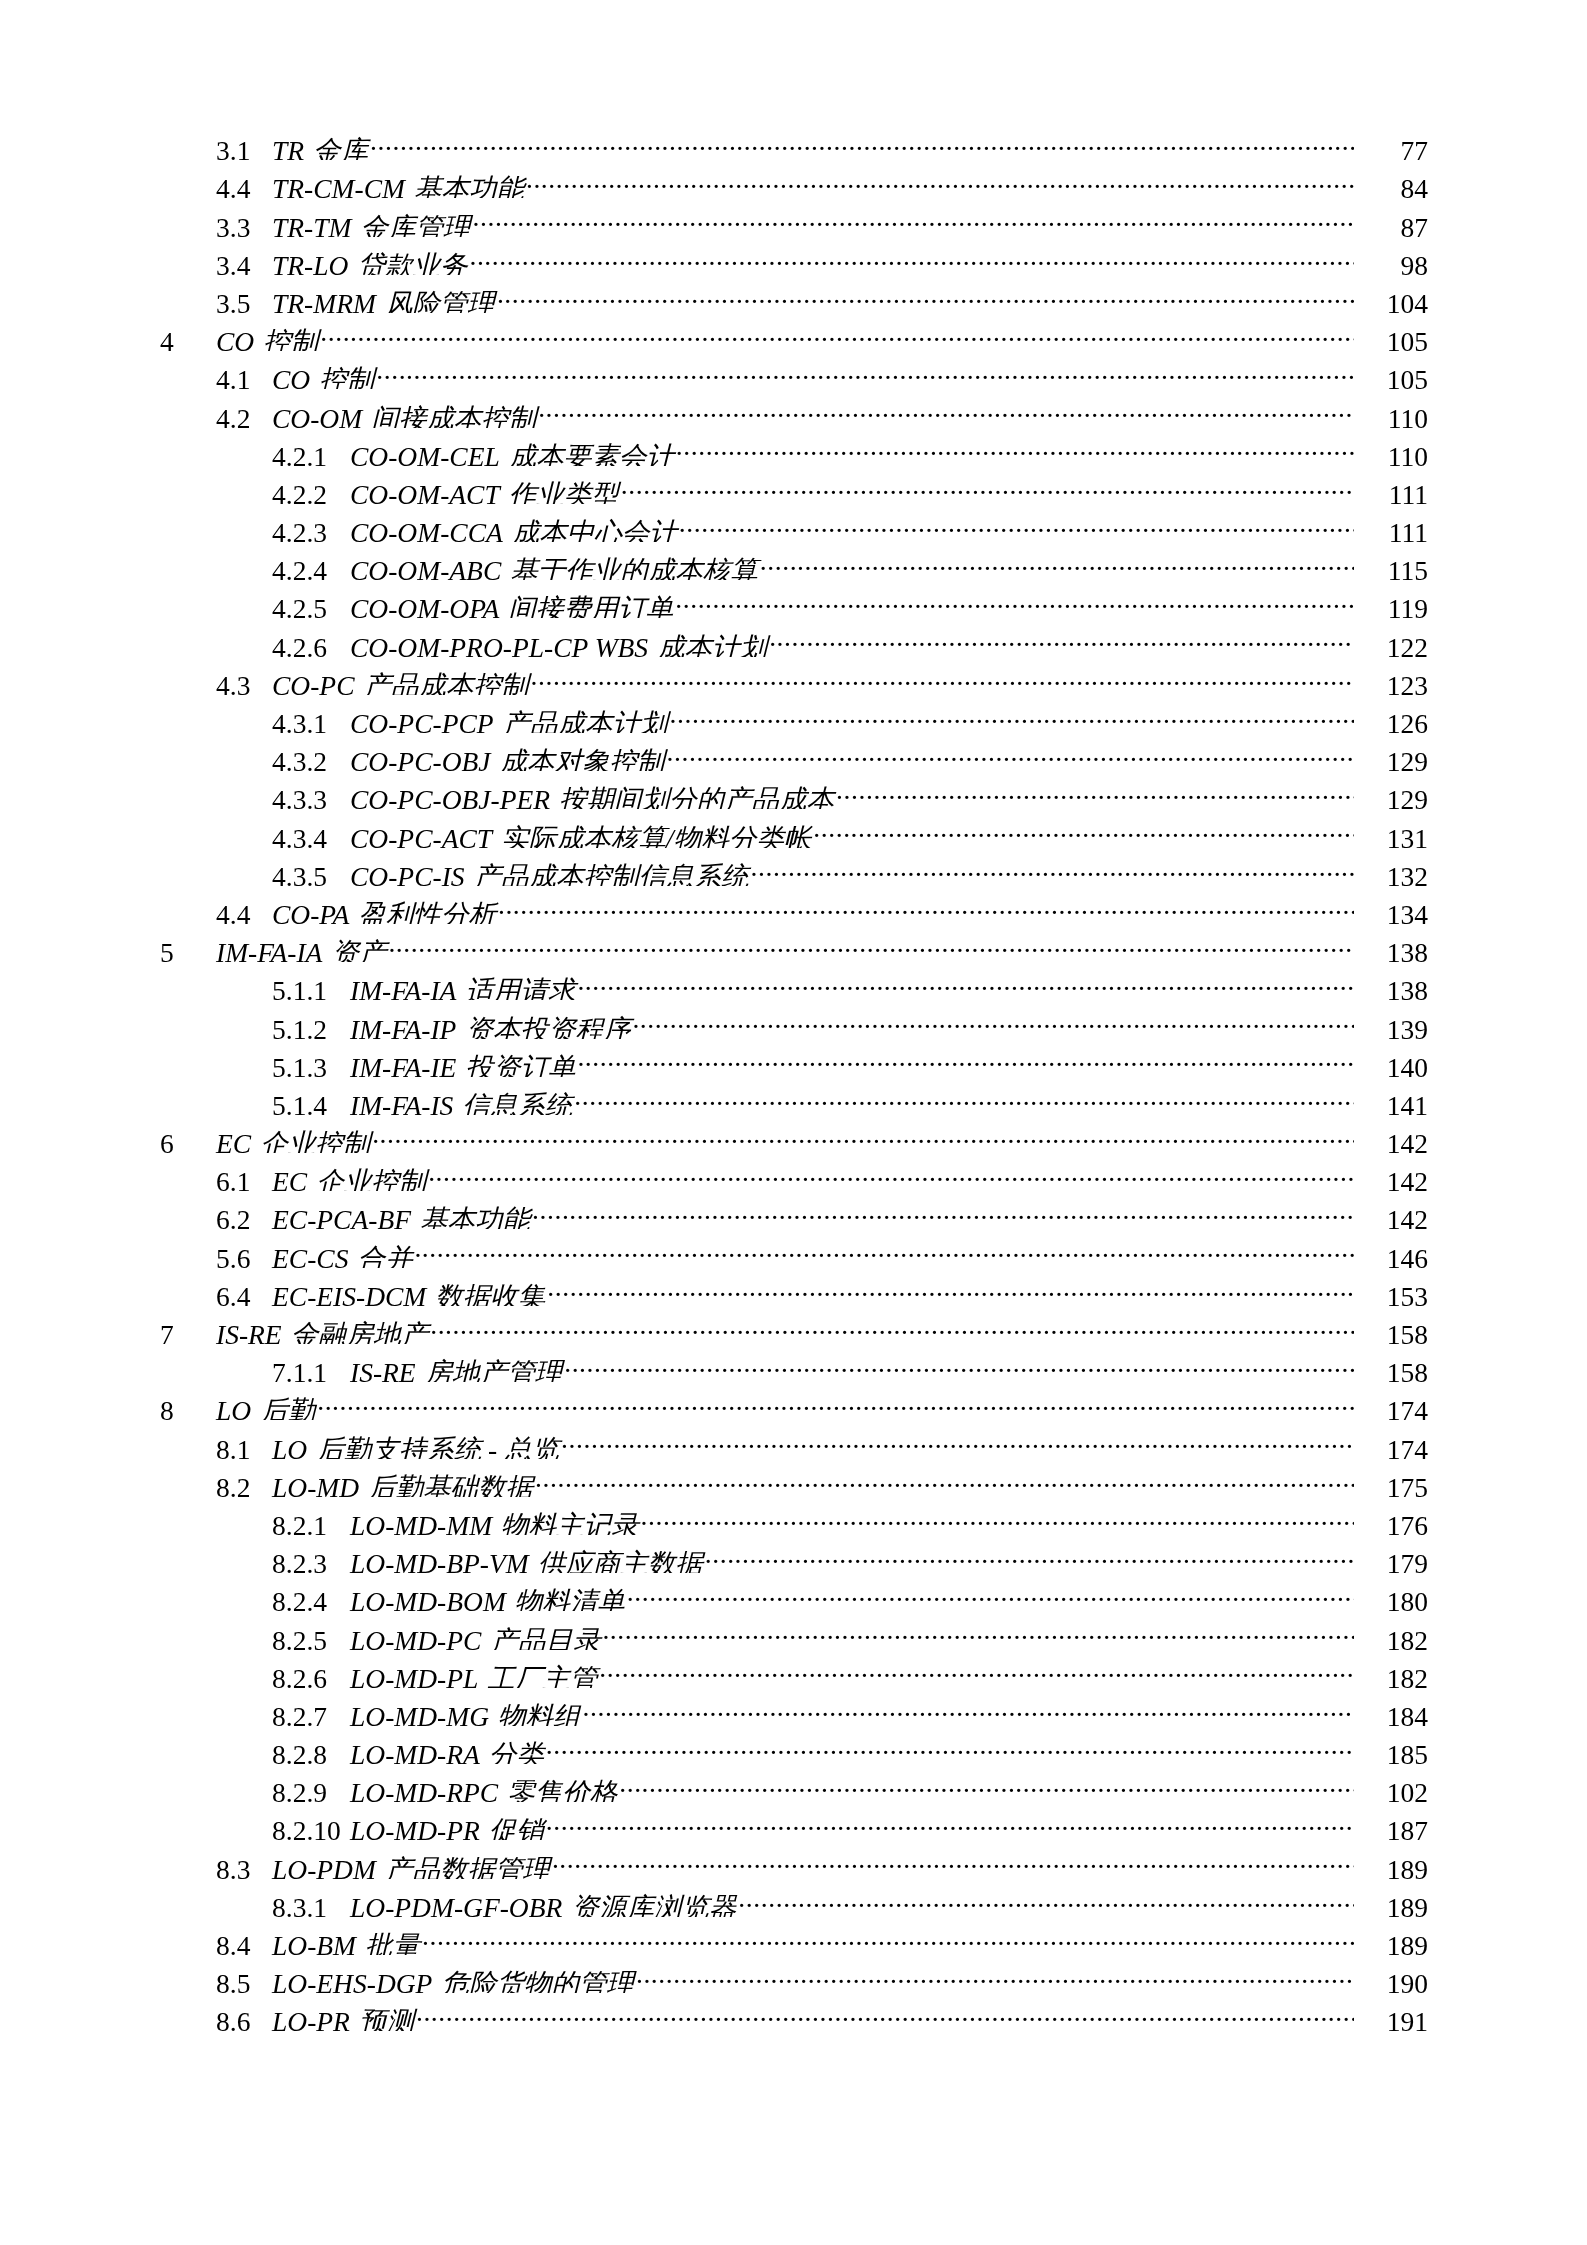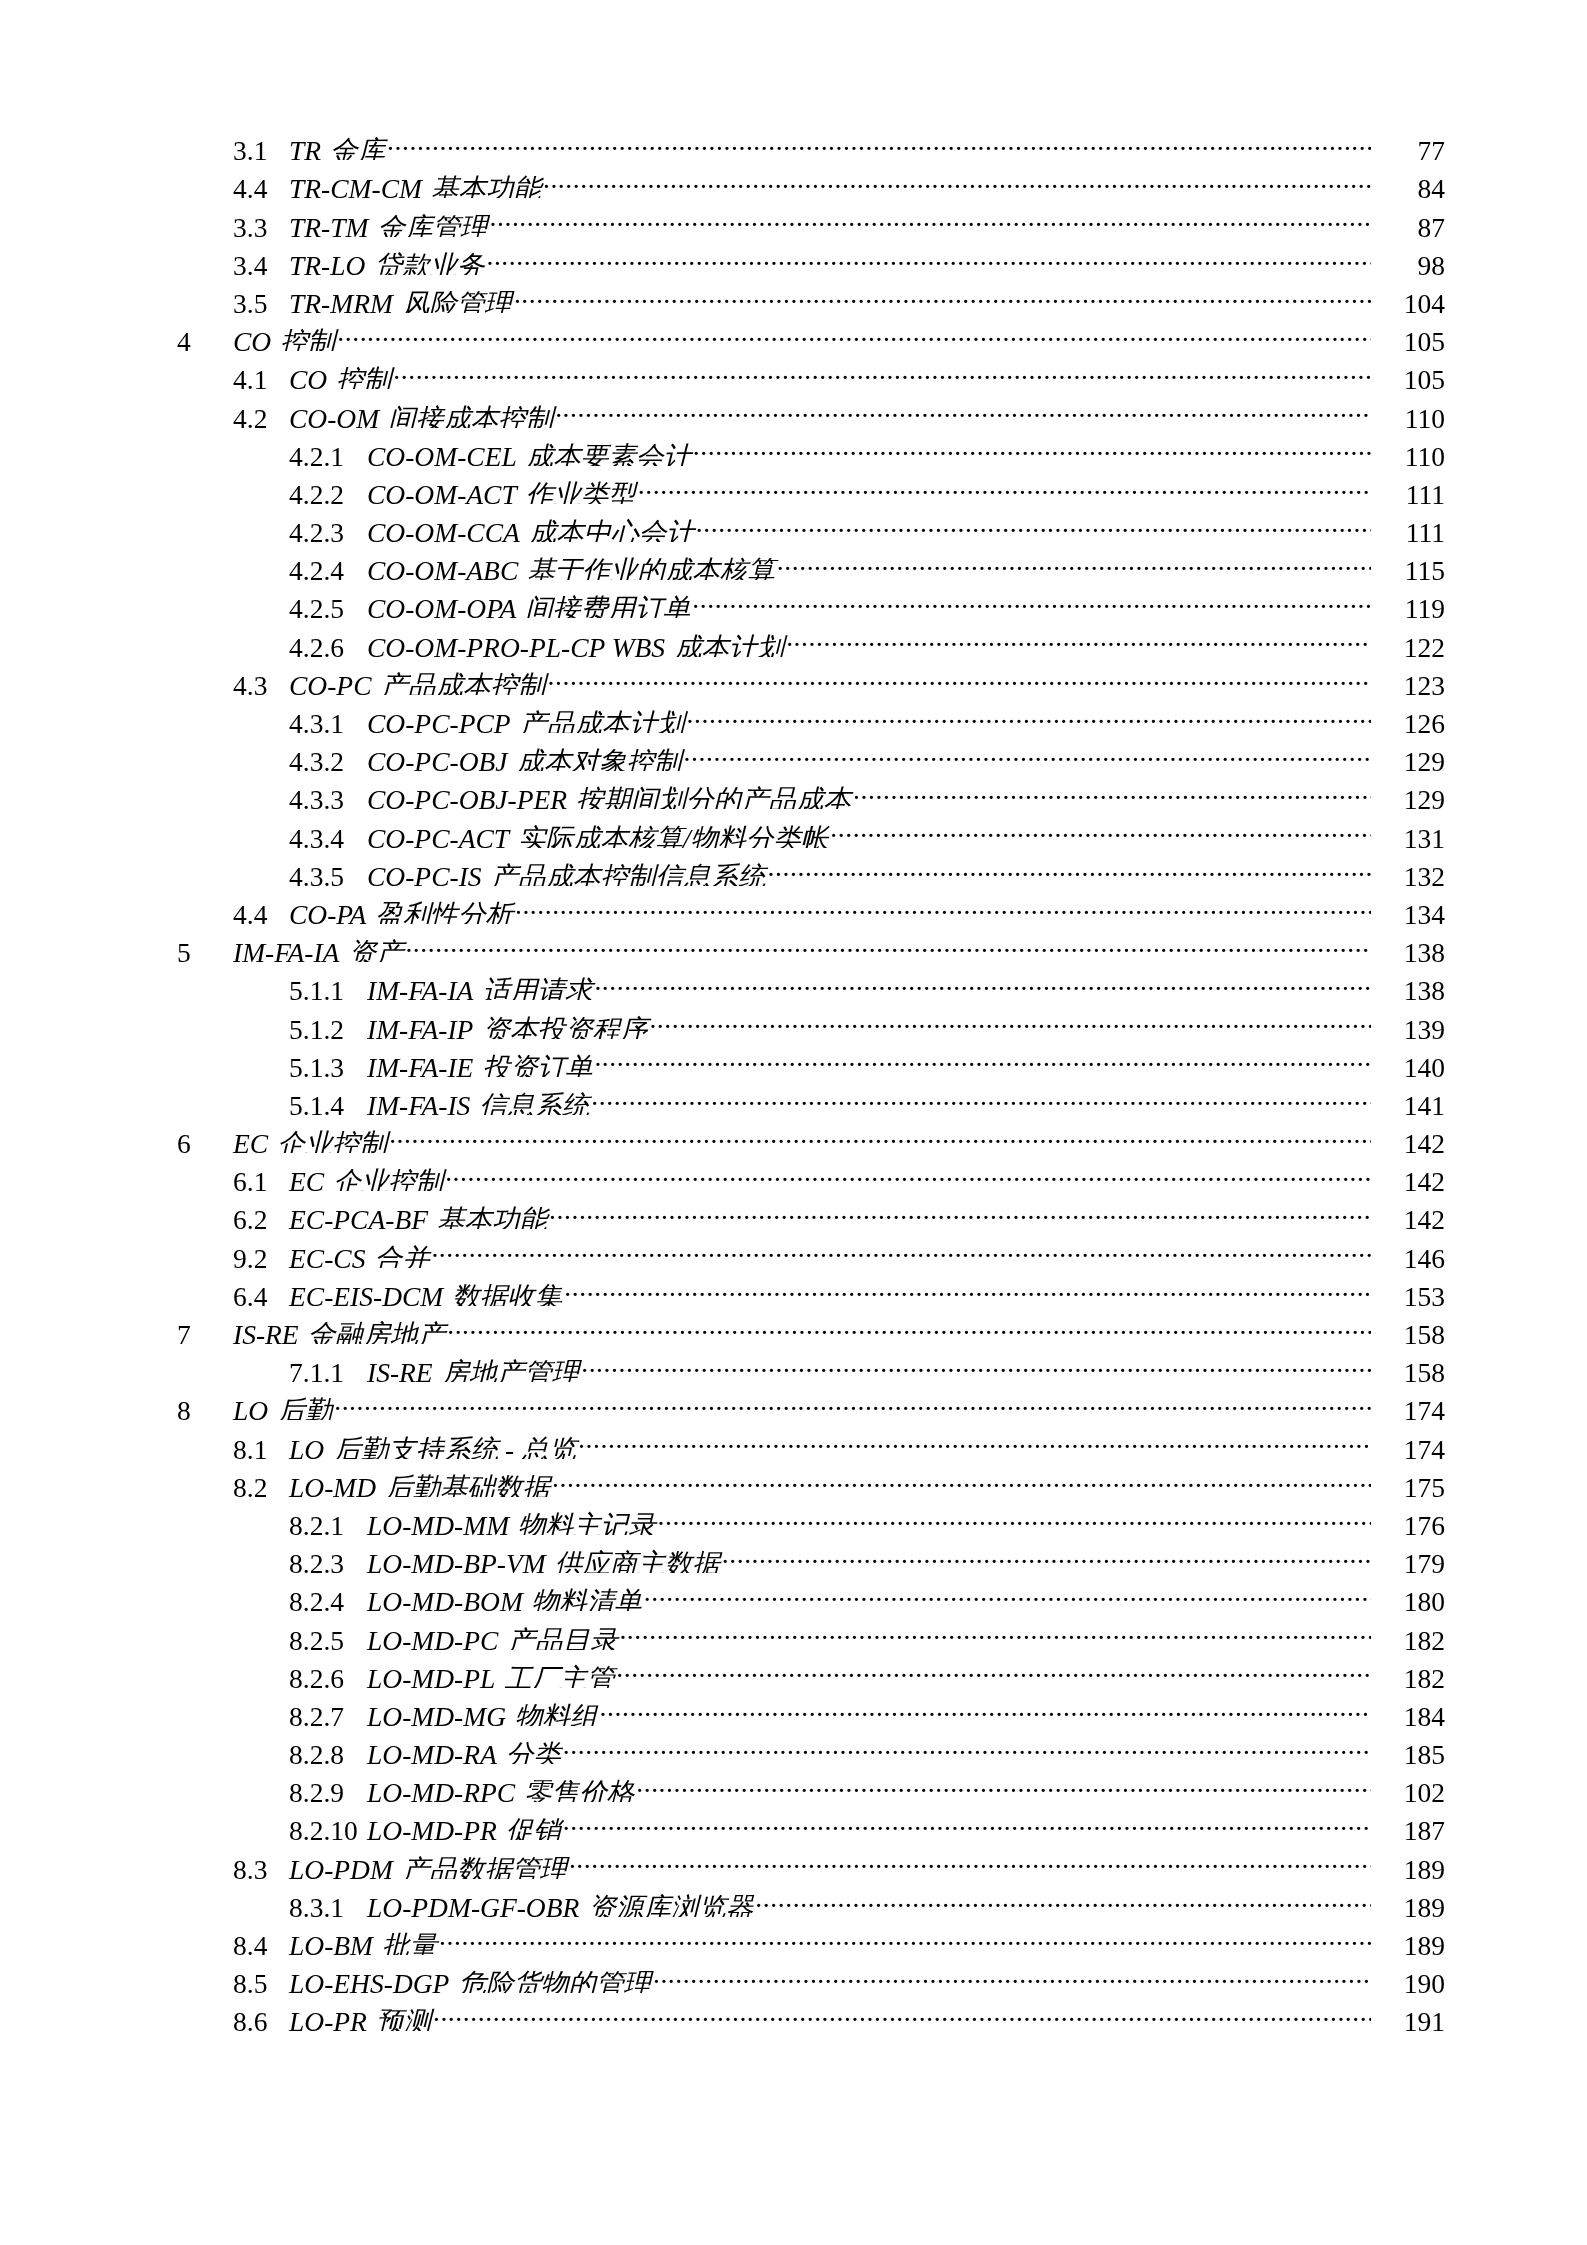--- a/index.html
+++ b/index.html
@@ -28,21 +28,20 @@
   }
   .toc-row {
     display: flex;
     align-items: baseline;
     width: 100%;
     height: 38.2px;
     line-height: 38.2px;
     font-size: 27.5px;
     white-space: nowrap;
     overflow: hidden;
-    margin-left: 17px;
   }
   .num {
     flex: 0 0 auto;
     text-align: left;
   }
   
   .lvl1 > .num { width: 56px; margin-left: 0px; }
   .lvl2 > .num { width: 56px; margin-left: 56px; }
   .lvl3 > .num { width: 78px; margin-left: 112px; }
 
@@ -257,21 +256,21 @@
         <span class="dots"></span>
         <span class="pgwrap">142</span>
       </div>
       <div class="toc-row lvl2">
         <span class="num">6.2</span>
         <span class="title"><span>EC-PCA-BF</span><span class="gap"></span><span class="cjk">基本功能</span></span>
         <span class="dots"></span>
         <span class="pgwrap">142</span>
       </div>
       <div class="toc-row lvl2">
-        <span class="num">9.2</span>
+        <span class="num">5.6</span>
         <span class="title"><span>EC-CS</span><span class="gap"></span><span class="cjk">合并</span></span>
         <span class="dots"></span>
         <span class="pgwrap">146</span>
       </div>
       <div class="toc-row lvl2">
         <span class="num">6.4</span>
         <span class="title"><span>EC-EIS-DCM</span><span class="gap"></span><span class="cjk">数据收集</span></span>
         <span class="dots"></span>
         <span class="pgwrap">153</span>
       </div>

